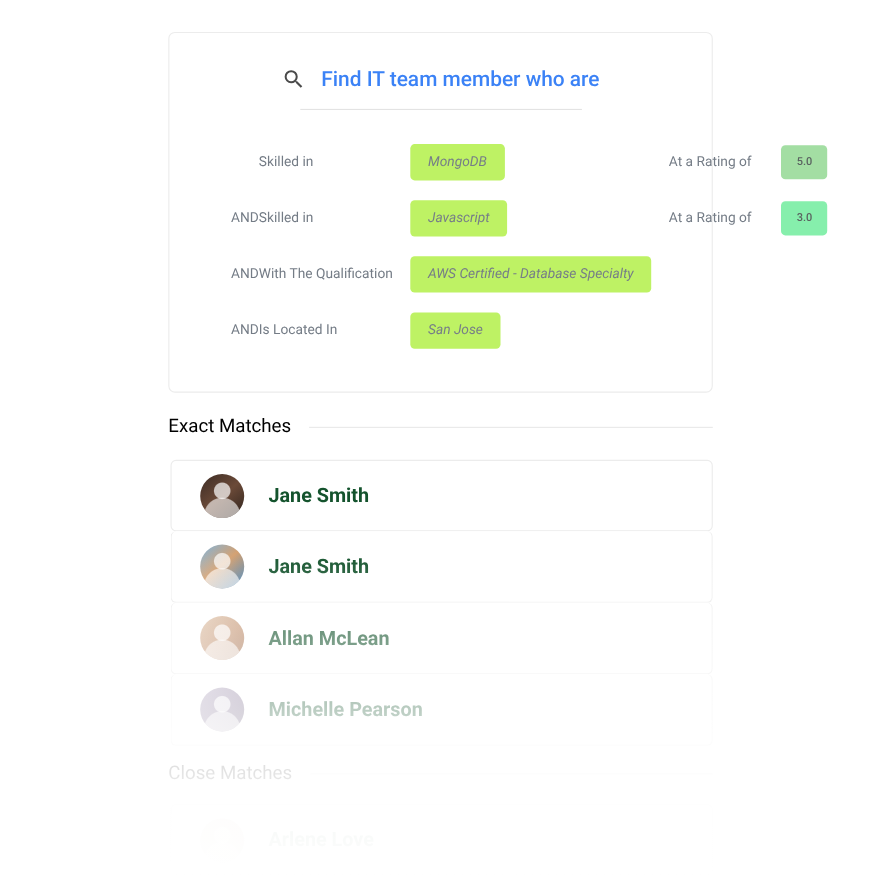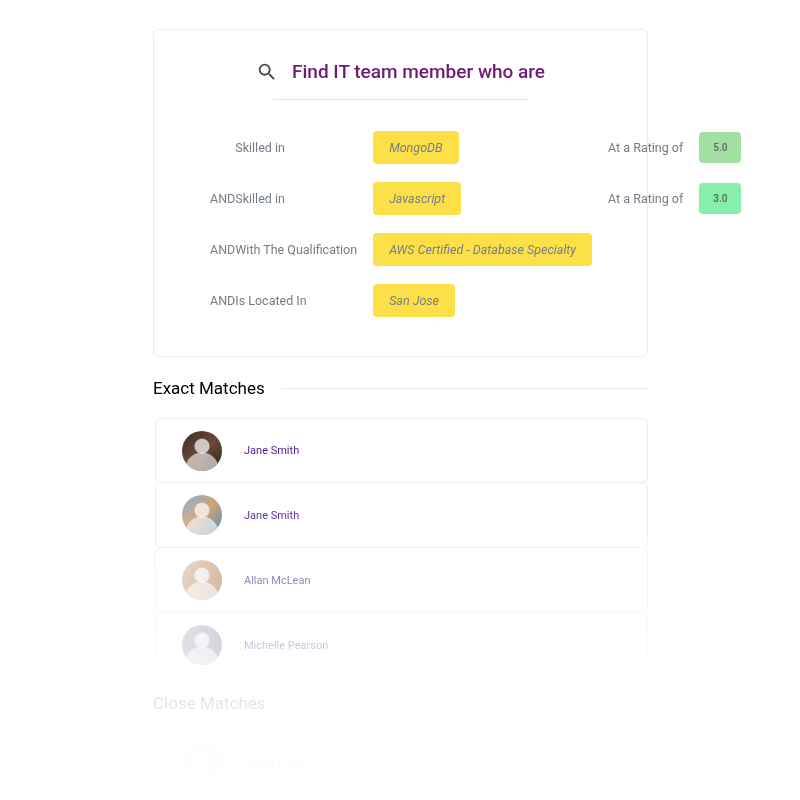--- a/index.html
+++ b/index.html
@@ -36,21 +36,21 @@
     width: 22px;
     height: 22px;
     display: block;
   }
   .search-icon svg path {
     fill: #4a4a4a;
   }
   .search-text {
     font-size: 19px;
     font-weight: 500;
-    color: #701a75;
+    color: #3b82f6;
     text-align: left;
   }
   .search-underline {
     width: 256px;
     height: 1px;
     background: #e3e3e3;
     margin: 16px auto 0 auto;
   }
 
   .criteria {
@@ -64,26 +64,26 @@
   .crit-cell {
     display: table-cell;
     vertical-align: middle;
     padding: 9px 0;
     font-size: 12.5px;
     color: #747c86;
   }
   .crit-and   { width: 58px; }
   .crit-label { padding-right: 16px; white-space: nowrap; }
   .crit-val   { padding-right: 16px; }
-  .crit-label2{ padding-right: 16px; white-space: nowrap; margin-left: 22px; }
+  .crit-label2{ padding-right: 27px; white-space: nowrap; margin-left: 22px; }
   .crit-val2  { }
 
   .chip {
     display: inline-block;
-    background: #fde047;
+    background: #bef264;
     border-radius: 4px;
     padding: 9px 16px;
     font-size: 12.5px;
     font-style: italic;
     color: #767e87;
     white-space: nowrap;
   }
   .rating {
     display: inline-block;
     border-radius: 4px;
@@ -152,22 +152,23 @@
     background:
       radial-gradient(circle at 50% 38%, rgba(255,255,255,0.7) 0 7px, transparent 8px),
       radial-gradient(circle at 50% 95%, rgba(255,255,255,0.6) 0 16px, transparent 17px);
   }
   .av-a { background: linear-gradient(140deg, #3b2b24 0%, #6b4a38 50%, #2e231d 100%); }
   .av-b { background: linear-gradient(140deg, #7fb6e0 0%, #d4a070 48%, #327ab7 100%); }
   .av-c { background: linear-gradient(140deg, #e1c7ae 0%, #c79a7a 55%, #9f6d4c 100%); }
   .av-d { background: linear-gradient(140deg, #b4a9c2 0%, #887998 55%, #5e5270 100%); }
   .av-e { background: linear-gradient(140deg, #eadfd2 0%, #d7c5b0 55%, #b9a48b 100%); }
   .result-name {
-    font-size: 11px;
-    color: #4c1d95;
+    font-size: 18px;
+    color: #14532d;
+    font-weight: bold;
   }
 
   
   .fade {
     position: absolute;
     left: 0;
     right: 0;
     bottom: 0;
     height: 300px;
     pointer-events: none;

